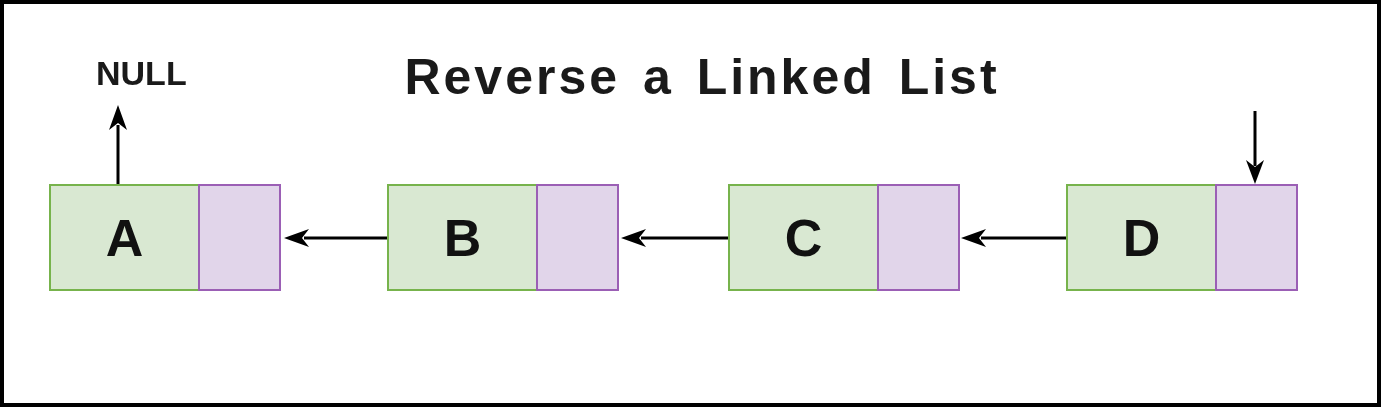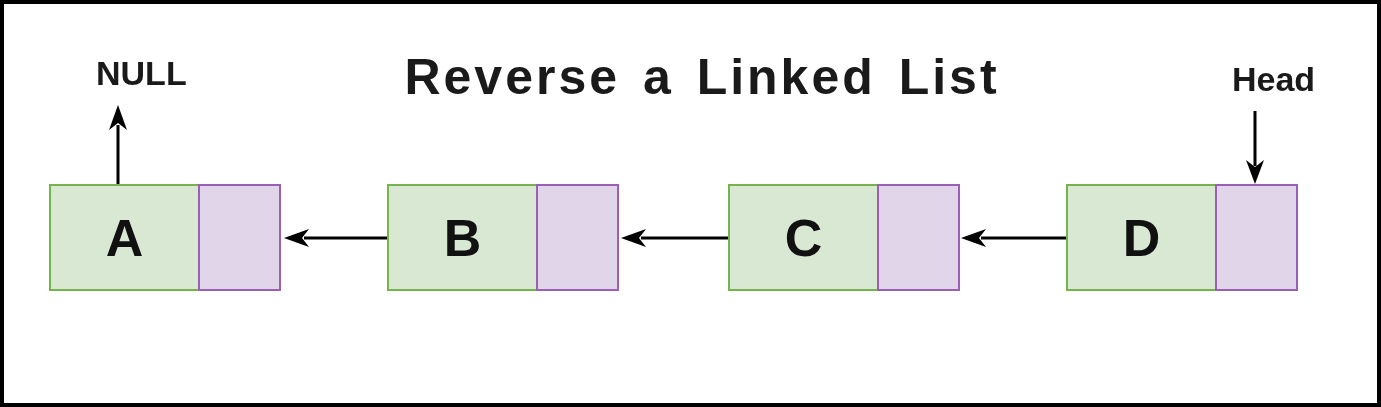--- a/index.html
+++ b/index.html
@@ -87,21 +87,20 @@
 </style>
 </head>
 <body>
 
 <div class="frame">
 
   <div class="title">Reverse a Linked List</div>
 
   <div class="ptr-label null-label">NULL</div>
 
-  <div class="ptr-label head-label">Head</div>
 
   <svg class="arrows" viewBox="0 0 1373 399">
 
     <g>
       <line x1="114" y1="180" x2="114" y2="121" stroke-width="3" stroke="#000000"></line>
       <polygon points="114,101 123,126 114,119 105,126" fill="#000000"></polygon>
     </g>
 
     <g>
       <line x1="1251" y1="107" x2="1251" y2="162" stroke-width="3" stroke="#000000"></line>

